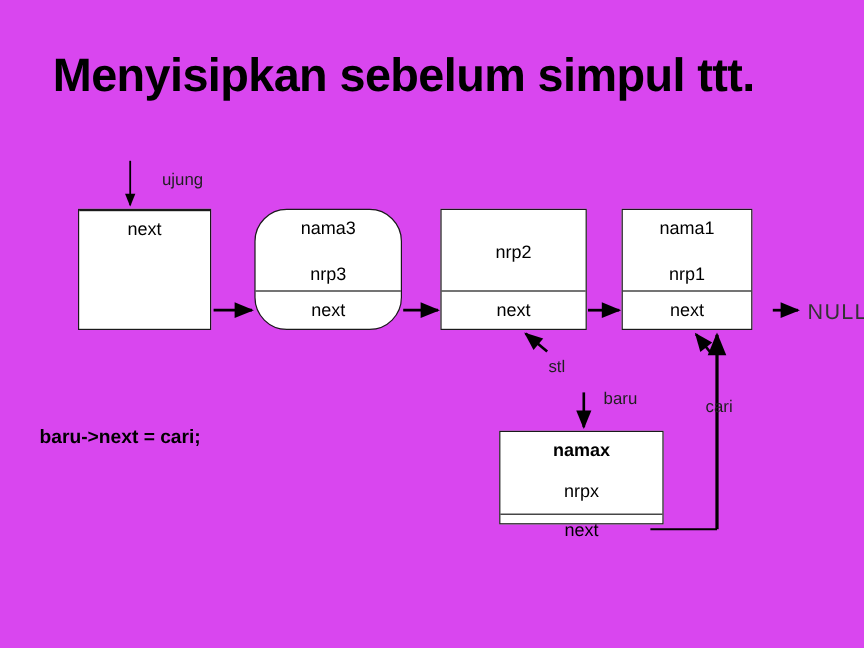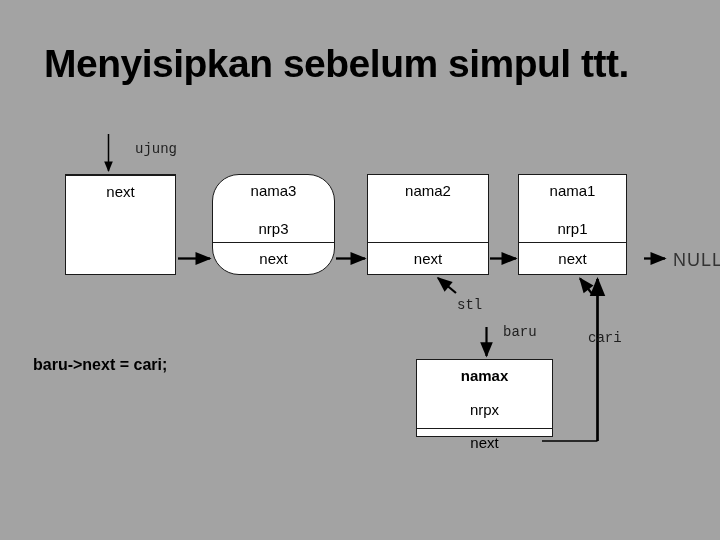--- a/index.html
+++ b/index.html
@@ -1,27 +1,27 @@
 <!DOCTYPE html>
 <html><head>
 <meta charset="utf-8">
 <style>
   html,body{margin:0;padding:0;background:#fff;}
   #slide{
-    position:relative;width:720px;height:540px;background:#a3a3a3;
+    position:relative;width:720px;height:540px;background:#d946ef;
     font-family:"Liberation Sans", sans-serif;overflow:hidden;
   }
   .abs{position:absolute;}
   #title{
     left:44px;top:40px;width:640px;
     font-size:39px;font-weight:bold;color:#000;line-height:48px;
     letter-spacing:-0.5px;white-space:nowrap;
   }
   .ptr-label{
-    font-size:14px;color:#1f1f1f;white-space:nowrap;line-height:16px;font-family:Liberation Mono, monospace;
+    font-size:14px;color:#1f1f1f;white-space:nowrap;line-height:16px;
   }
   .node{
     border:1.5px solid #1a1a1a;background:#fff;box-sizing:border-box;
     text-align:center;color:#000;font-size:15px;
   }
   .cell-top{box-sizing:border-box;height:67px;padding-top:7px;}
   .node-name{line-height:18px;}
   .node-nrp{line-height:18px;margin-top:20px;}
   .cell-next{
     box-sizing:border-box;border-top:1.5px solid #1a1a1a;height:32.5px;
@@ -84,21 +84,21 @@
   <div class="abs node" style="left:212px;top:174px;width:123px;height:101px;border-radius:27px;">
     <div class="cell-top">
       <div class="node-name">nama3</div>
       <div class="node-nrp">nrp3</div>
     </div>
     <div class="cell-next">next</div>
   </div>
 
   <div class="abs node" style="left:367px;top:174px;width:122px;height:101px;">
     <div class="cell-top">
-      <div class="node-name">nama2</div>
+      <div class="node-nrp">nrp2</div>
     </div>
     <div class="cell-next">next</div>
   </div>
 
   <div class="abs node" style="left:518px;top:174px;width:109px;height:101px;">
     <div class="cell-top">
       <div class="node-name">nama1</div>
       <div class="node-nrp">nrp1</div>
     </div>
     <div class="cell-next">next</div>

